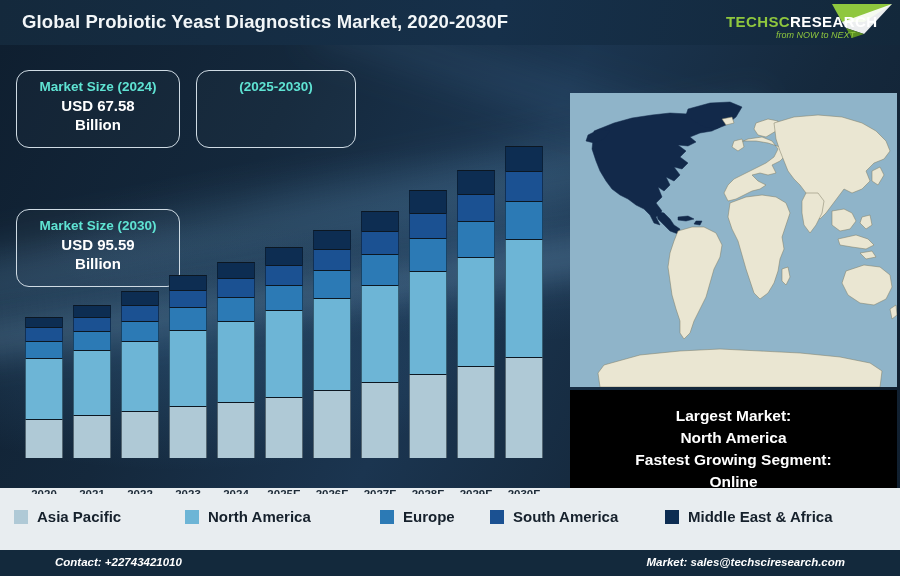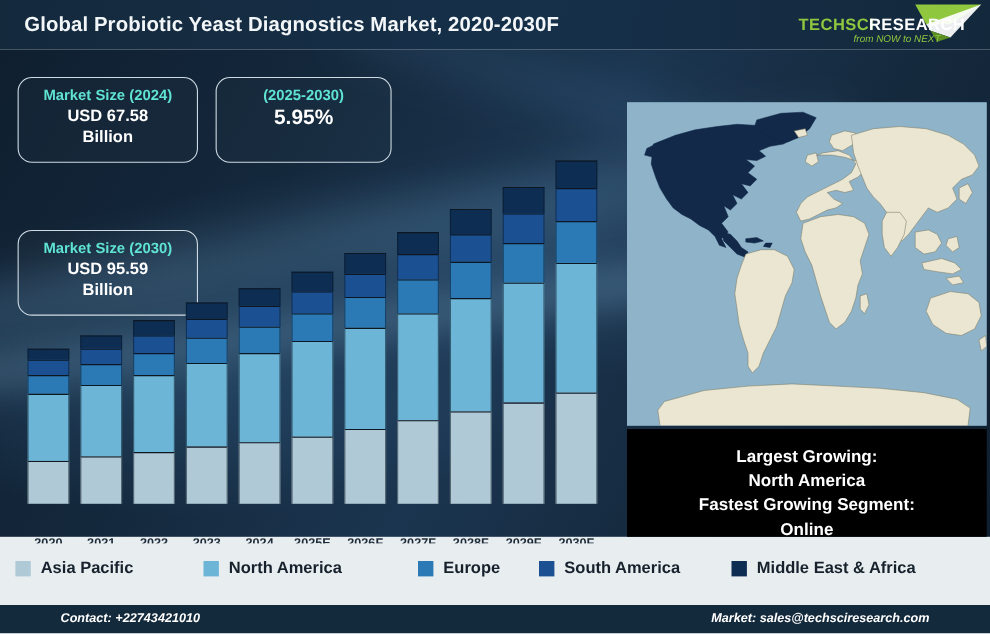--- a/index.html
+++ b/index.html
@@ -229,21 +229,20 @@
     <div id="swoosh3"></div>
 
     <div class="stat-box" id="box-size-2024">
       <div class="stat-title">Market Size (2024)</div>
       <div class="stat-value">USD 67.58</div>
       <div class="stat-value">Billion</div>
     </div>
 
     <div class="stat-box" id="box-cagr">
       <div class="stat-title">(2025-2030)</div>
-      <div class="stat-value-big">5.95%</div>
     </div>
 
     <div class="stat-box" id="box-size-2030">
       <div class="stat-title">Market Size (2030)</div>
       <div class="stat-value">USD 95.59</div>
       <div class="stat-value">Billion</div>
     </div>
 
     <div id="chart-area">
         <div class="bar-col" style="left: 25px; bottom: 0px;">
@@ -395,21 +394,21 @@
             M320,216 L326,212 L327,222 L322,226 Z"></path>
 
           <path fill="#eae6d2" d="
             M34,272 L70,262 L110,258 L150,256 L190,258 L230,260 L270,264 L300,270
             L312,278 L310,294 L30,294 L28,280 Z"></path>
         </g>
       </svg>
     </div>
 
     <div id="info-box">
-      <div class="info-line">Largest Growing:</div>
+      <div class="info-line">Largest Market:</div>
       <div class="info-line">North America</div>
       <div class="info-line">Fastest Growing Segment:</div>
       <div class="info-line">Online</div>
     </div>
   </div>
 
   <div id="x-axis">
       <div class="x-label" style="left: 16px;">2020</div>
       <div class="x-label" style="left: 64px;">2021</div>
       <div class="x-label" style="left: 112px;">2022</div>

